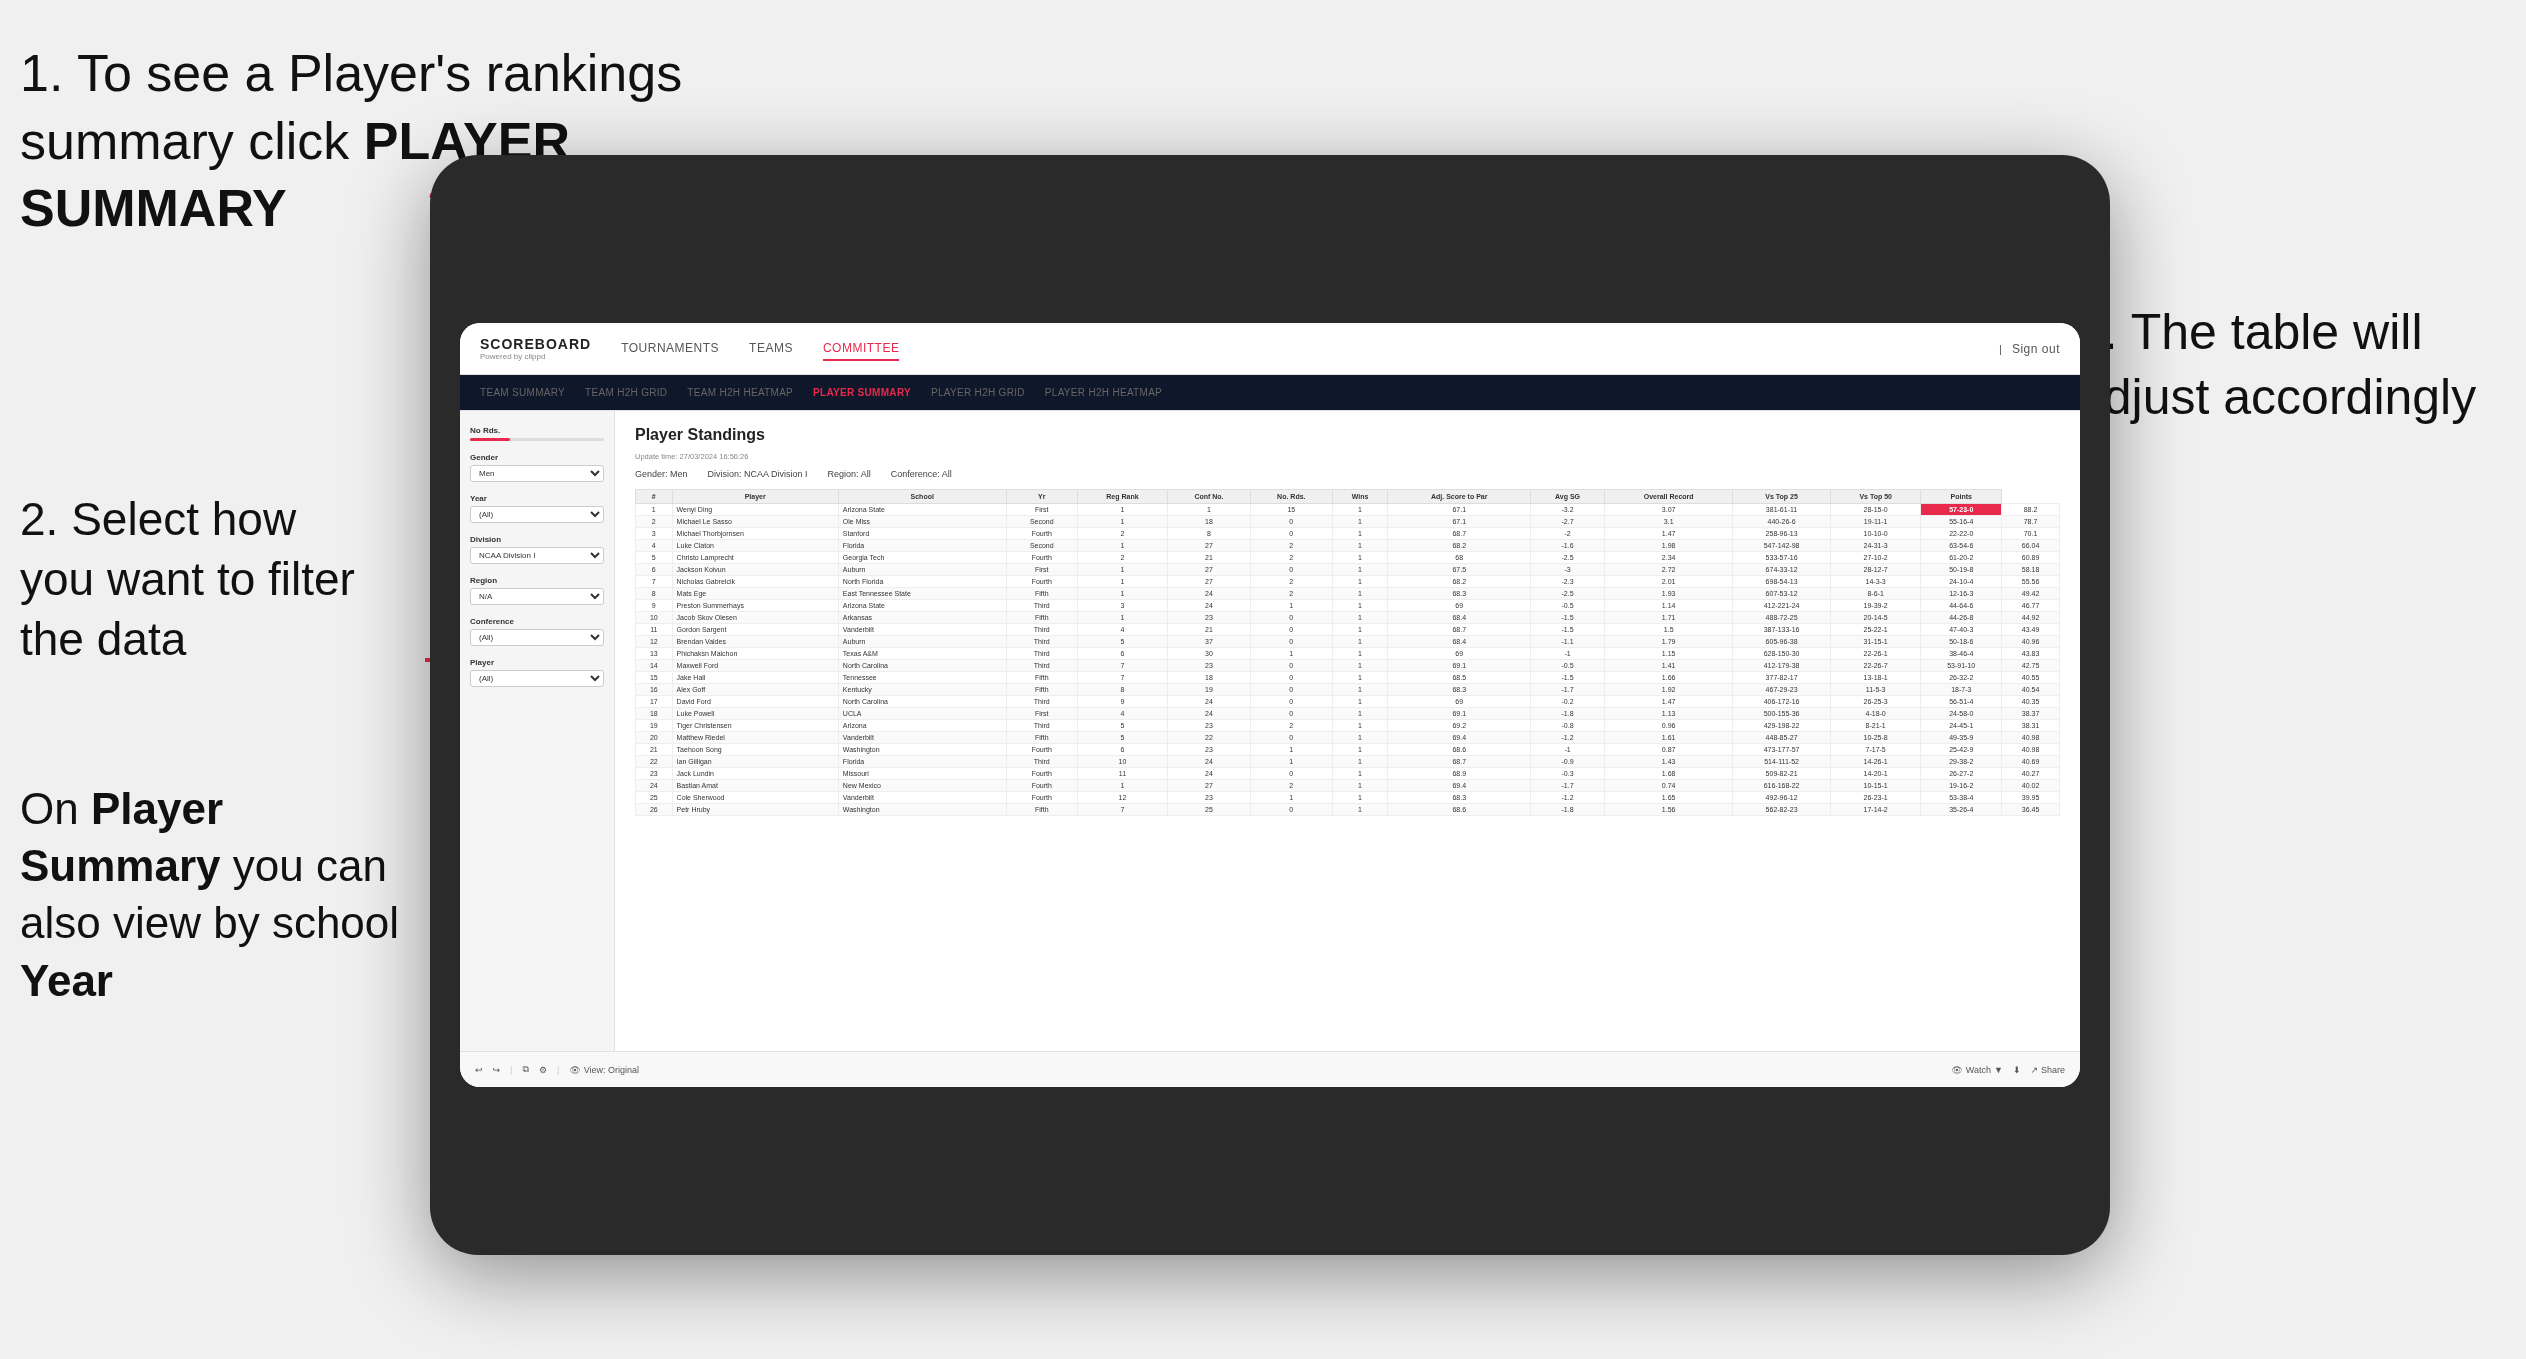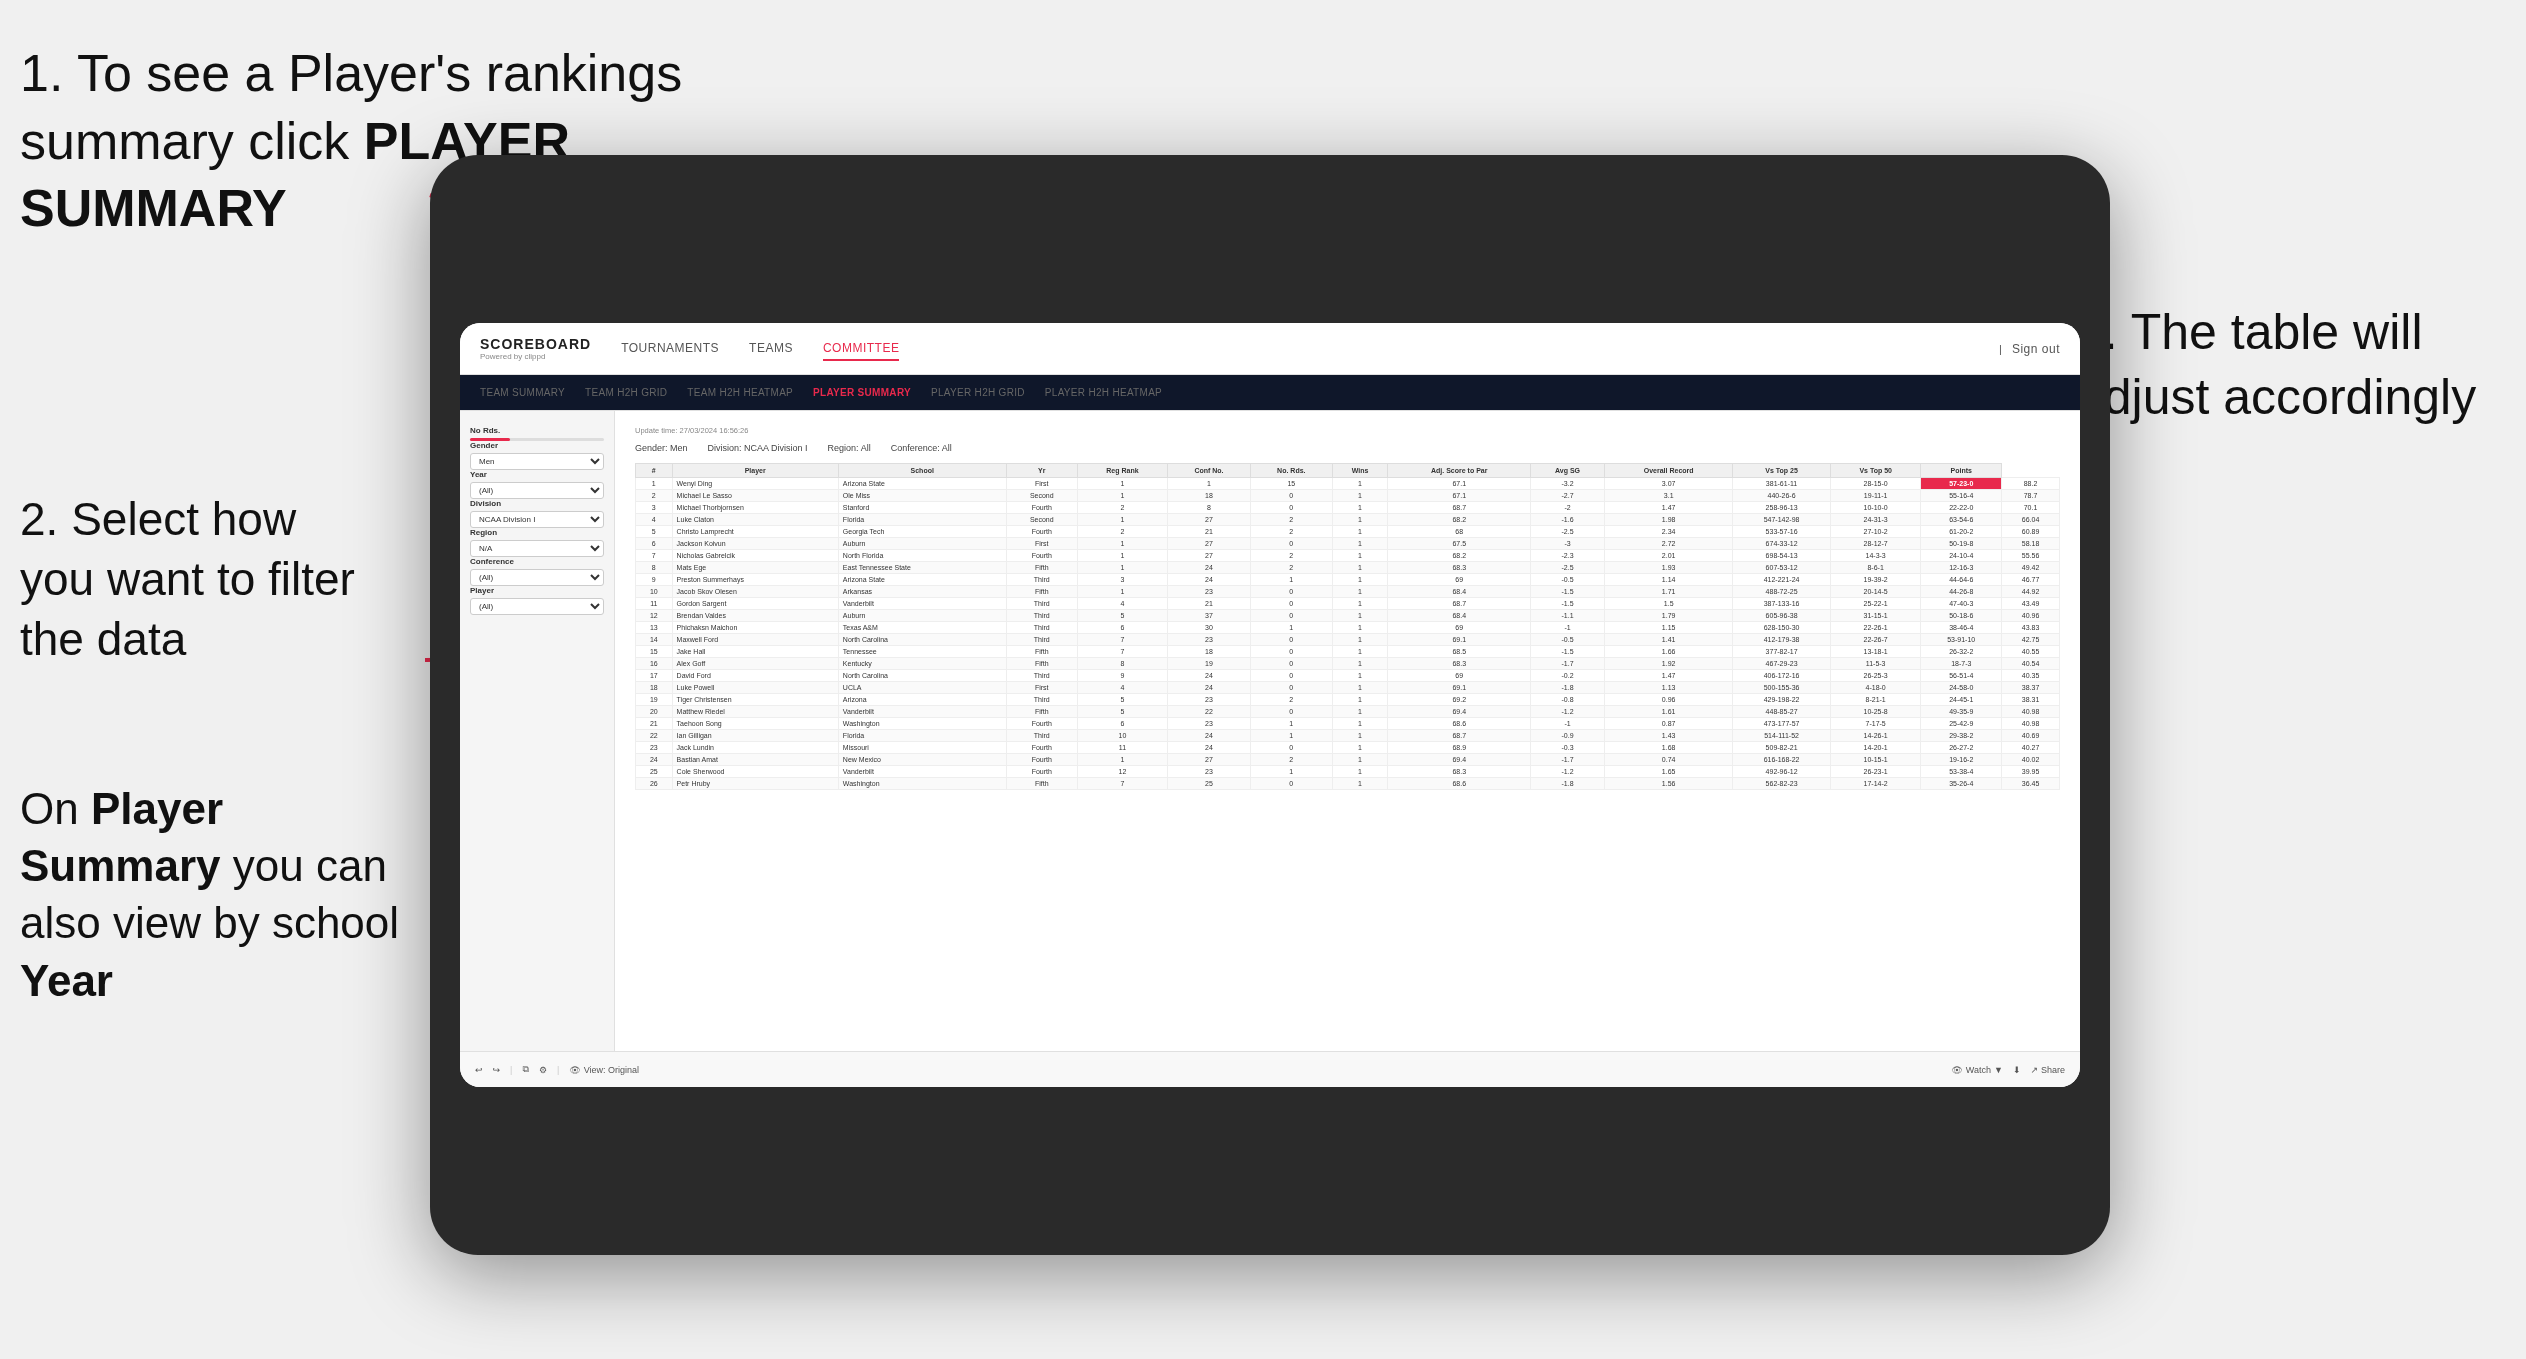--- a/index.html
+++ b/index.html
@@ -151,20 +151,21 @@
     
     .sidebar {
       width: 155px;
       background: #f5f5f5;
       border-right: 1px solid #e0e0e0;
       padding: 15px 10px;
       flex-shrink: 0;
       font-size: 9px;
       display: flex;
       flex-direction: column;
+      gap: 12px;
     }
 
     .sidebar-label {
       font-size: 8px;
       font-weight: 700;
       color: #333;
       margin-bottom: 3px;
     }
 
     .sidebar-slider-container {
@@ -418,20 +419,21 @@
 
         <div>
           <div class="sidebar-label">Player</div>
           <select class="sidebar-select">
             <option>(All)</option>
           </select>
         </div>
       </div>
 
       <div class="table-area">
+        <div class="player-standings-title">Player Standings</div>
         <div class="update-time">Update time: 27/03/2024 16:56:26</div>
 
         <div class="filter-row">
           <span><span class="label">Gender: </span><span>Men</span></span>
           <span><span class="label">Division: </span><span>NCAA Division I</span></span>
           <span><span class="label">Region: </span><span>All</span></span>
           <span><span class="label">Conference: </span><span>All</span></span>
         </div>
 
         <table class="data-table">

